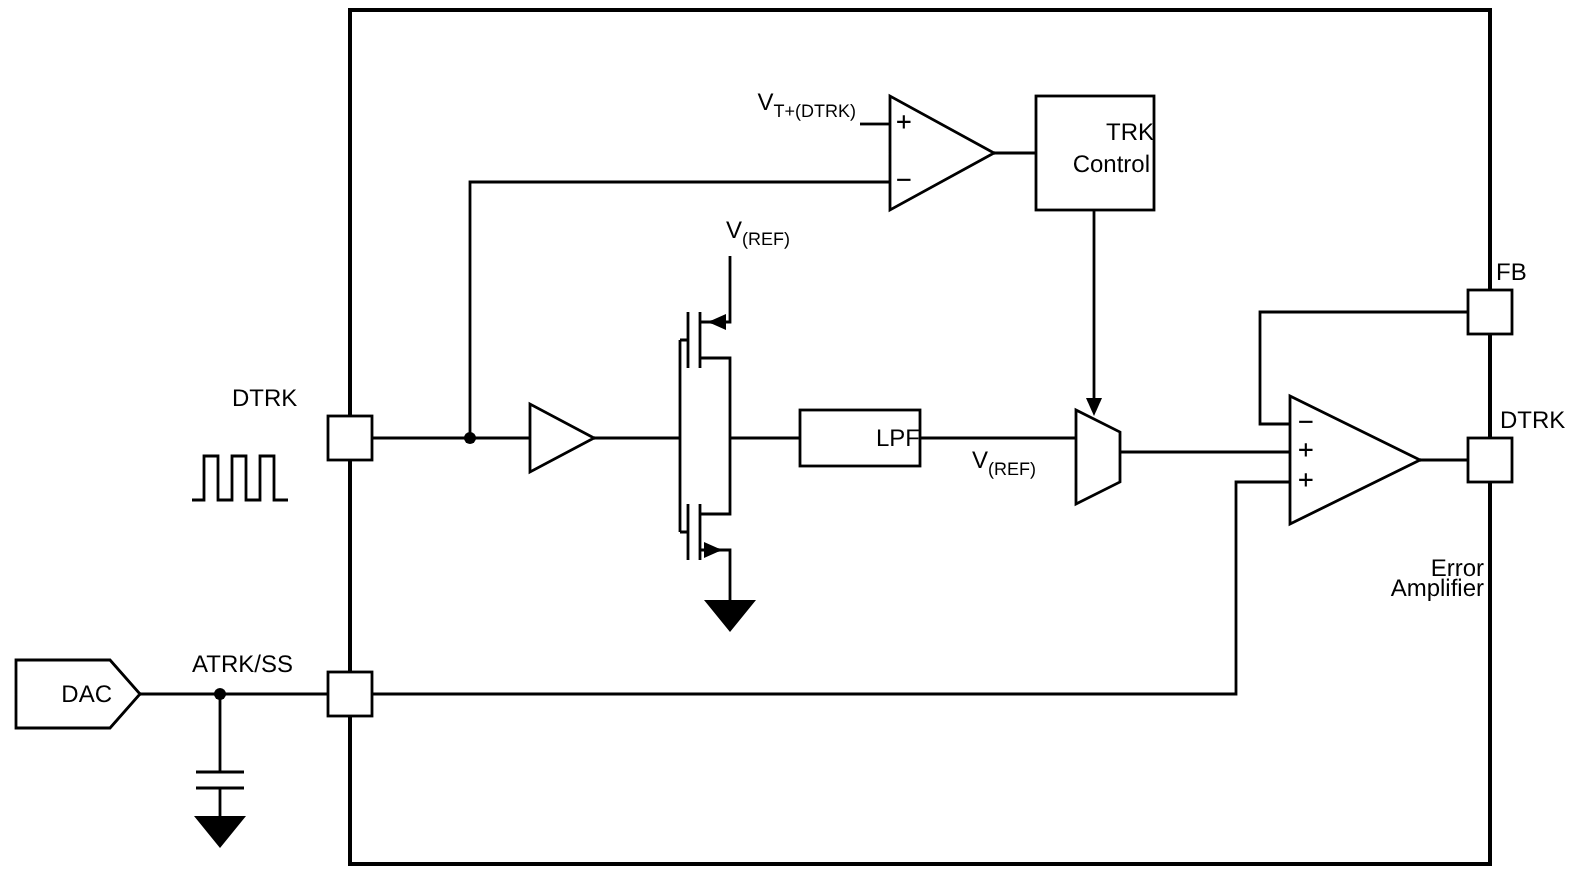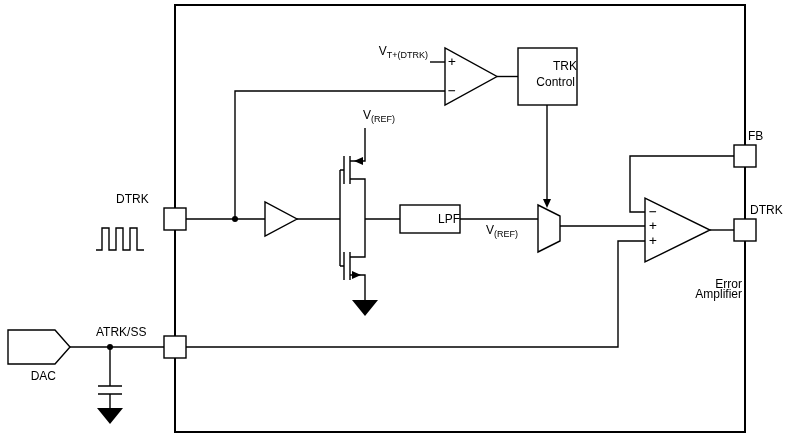--- a/index.html
+++ b/index.html
@@ -68,21 +68,21 @@
       <polygon class="solid" points="543,199 551,199 547,208"></polygon>
       <polygon class="solid" points="363,157 363,165 354,161"></polygon>
       <polygon class="solid" points="352,271 352,279 361,275"></polygon>
       <polygon class="solid" points="352,300 378,300 365,316"></polygon>
       <polygon class="solid" points="97,408 123,408 110,424"></polygon>
     </g>
   </svg>
 
   <span class="lbl" style="left:116px; top:192px;">DTRK</span>
   <span class="lbl" style="left:96px; top:325px;">ATRK/SS</span>
-  <span class="lbl ctr" style="left:12px; top:340px; width:44px;margin-top:29px;">DAC</span>
+  <span class="lbl ctr" style="left:12px; top:340px; width:44px;">DAC</span>
   <span class="lbl" style="left:748px; top:129px;">FB</span>
   <span class="lbl" style="left:750px; top:203px;">DTRK</span>
 
   <span class="lbl ctr" style="left:518px; top:59px; width:59px;">TRK</span>
   <span class="lbl ctr" style="left:518px; top:75px; width:57px;">Control</span>
   <span class="lbl ctr" style="left:400px; top:212px; width:60px;">LPF</span>
   <span class="lbl ctr" style="left:662px; top:257px; width:80px;margin-top:20px;">Error</span>
   <span class="lbl ctr" style="left:662px; top:271px; width:80px;margin-top:16px;">Amplifier</span>
 
   <span class="lbl rgt" style="left:358px; top:44px; width:70px;"><span>V</span><sub>T+(DTRK)</sub></span>

